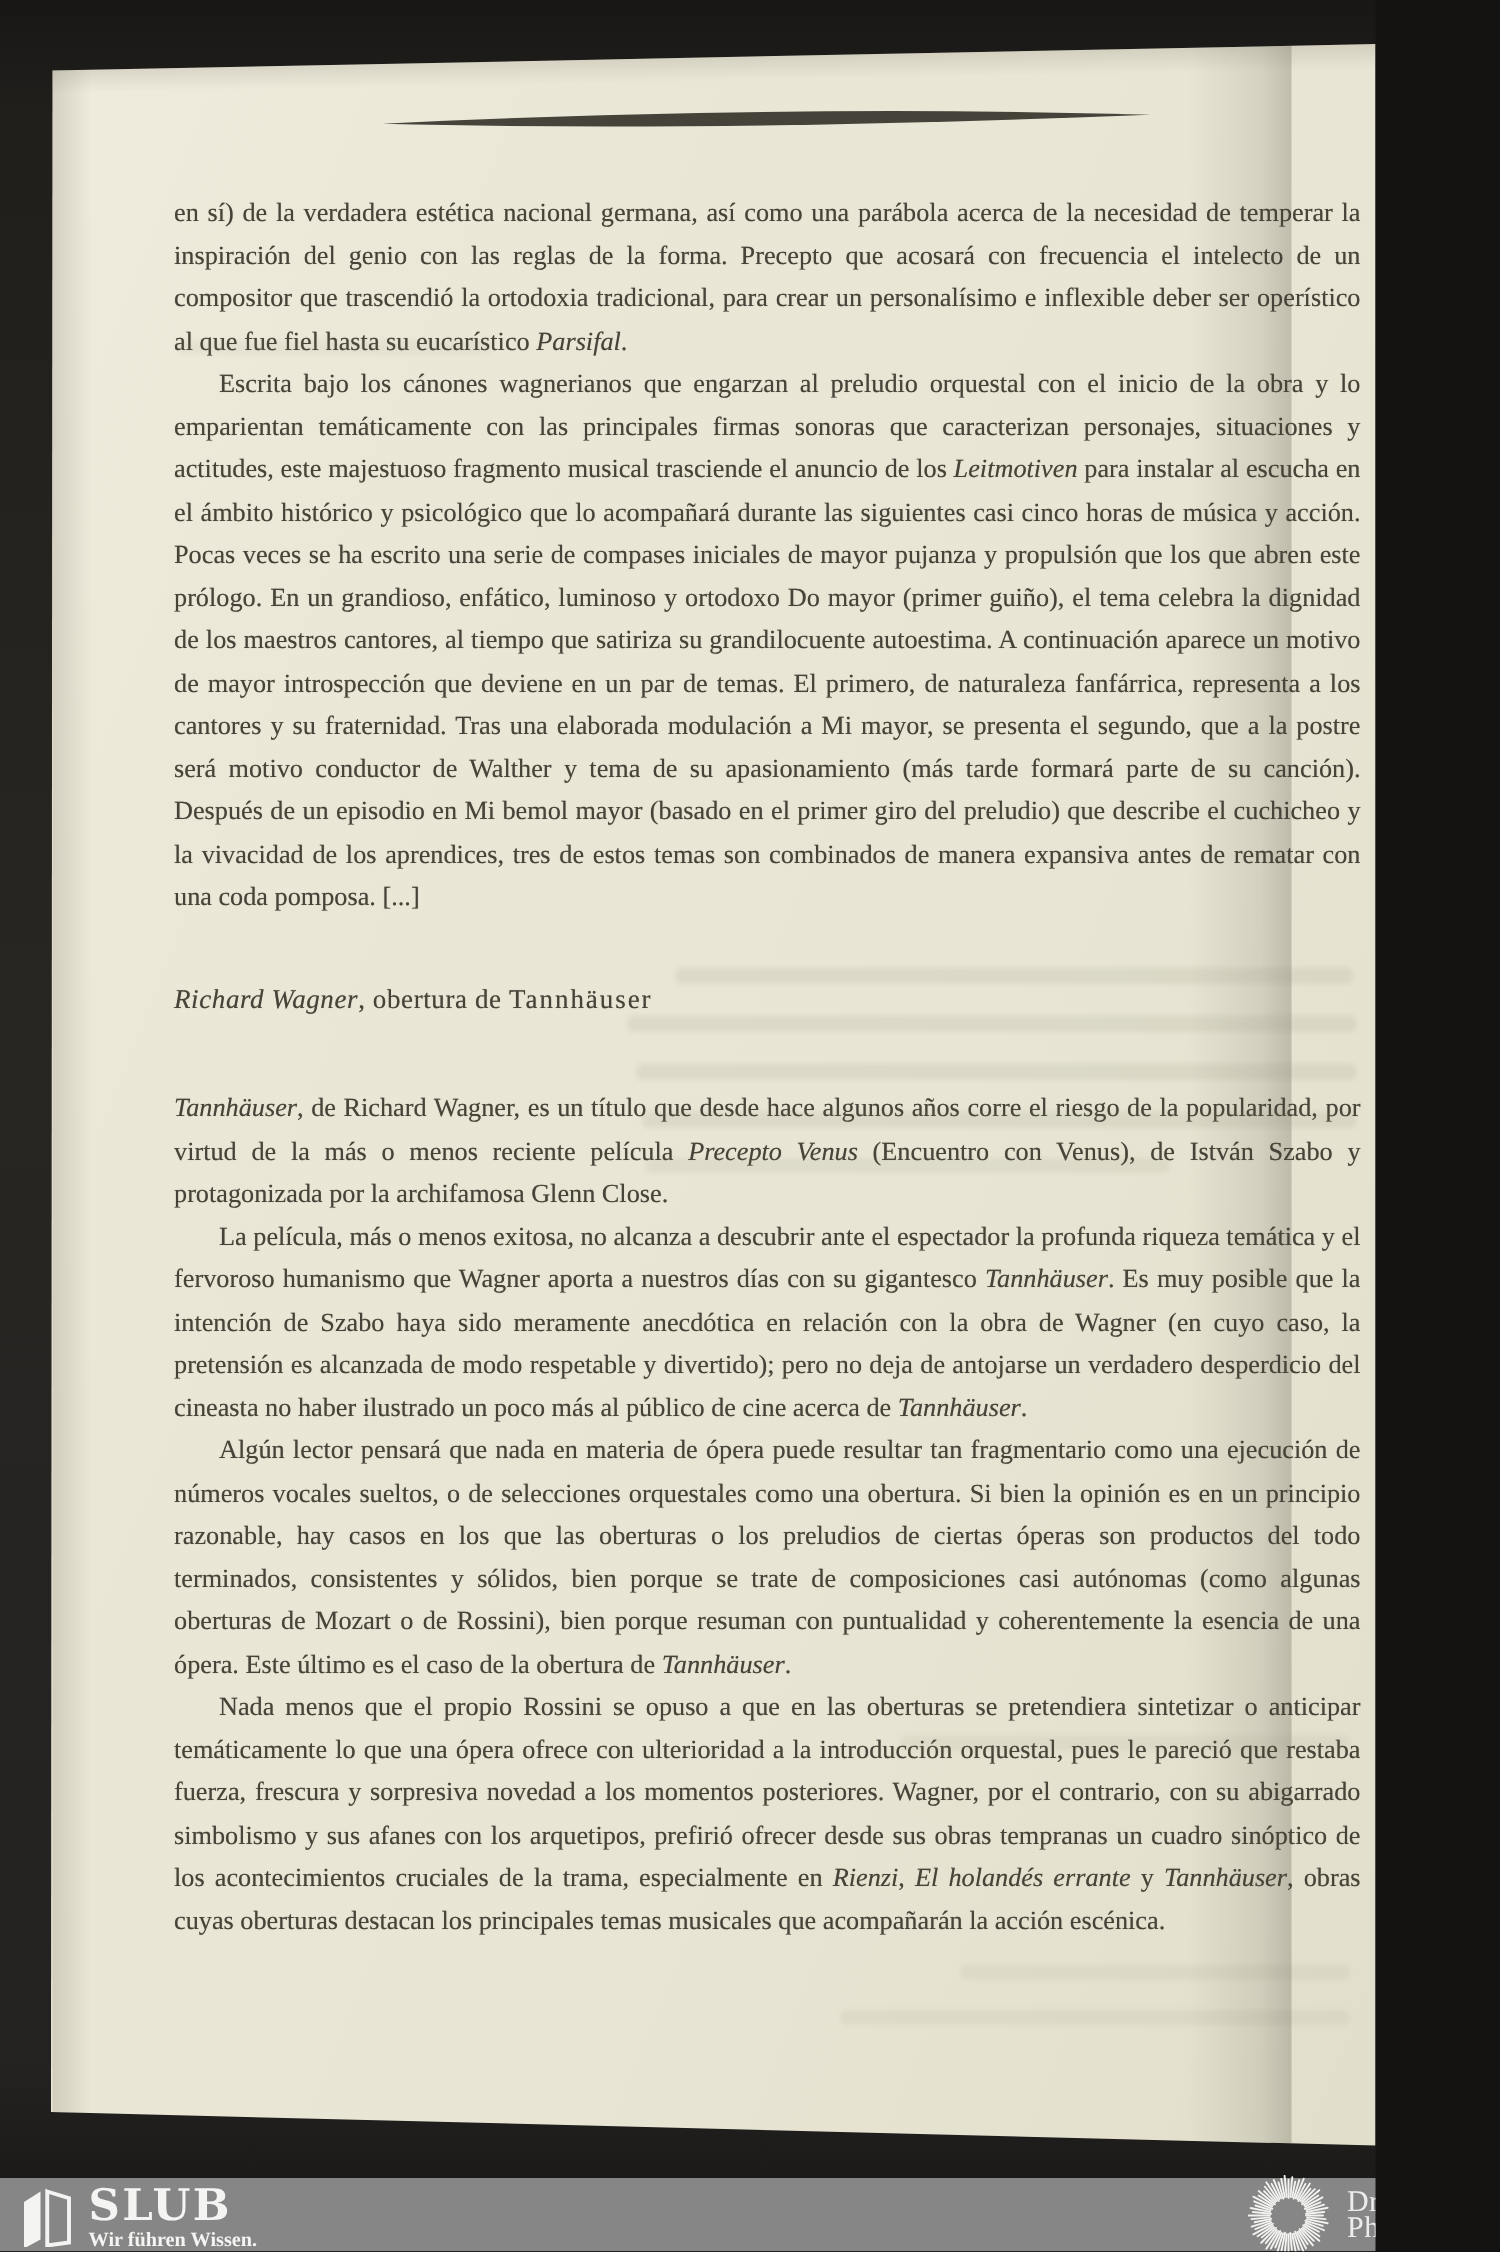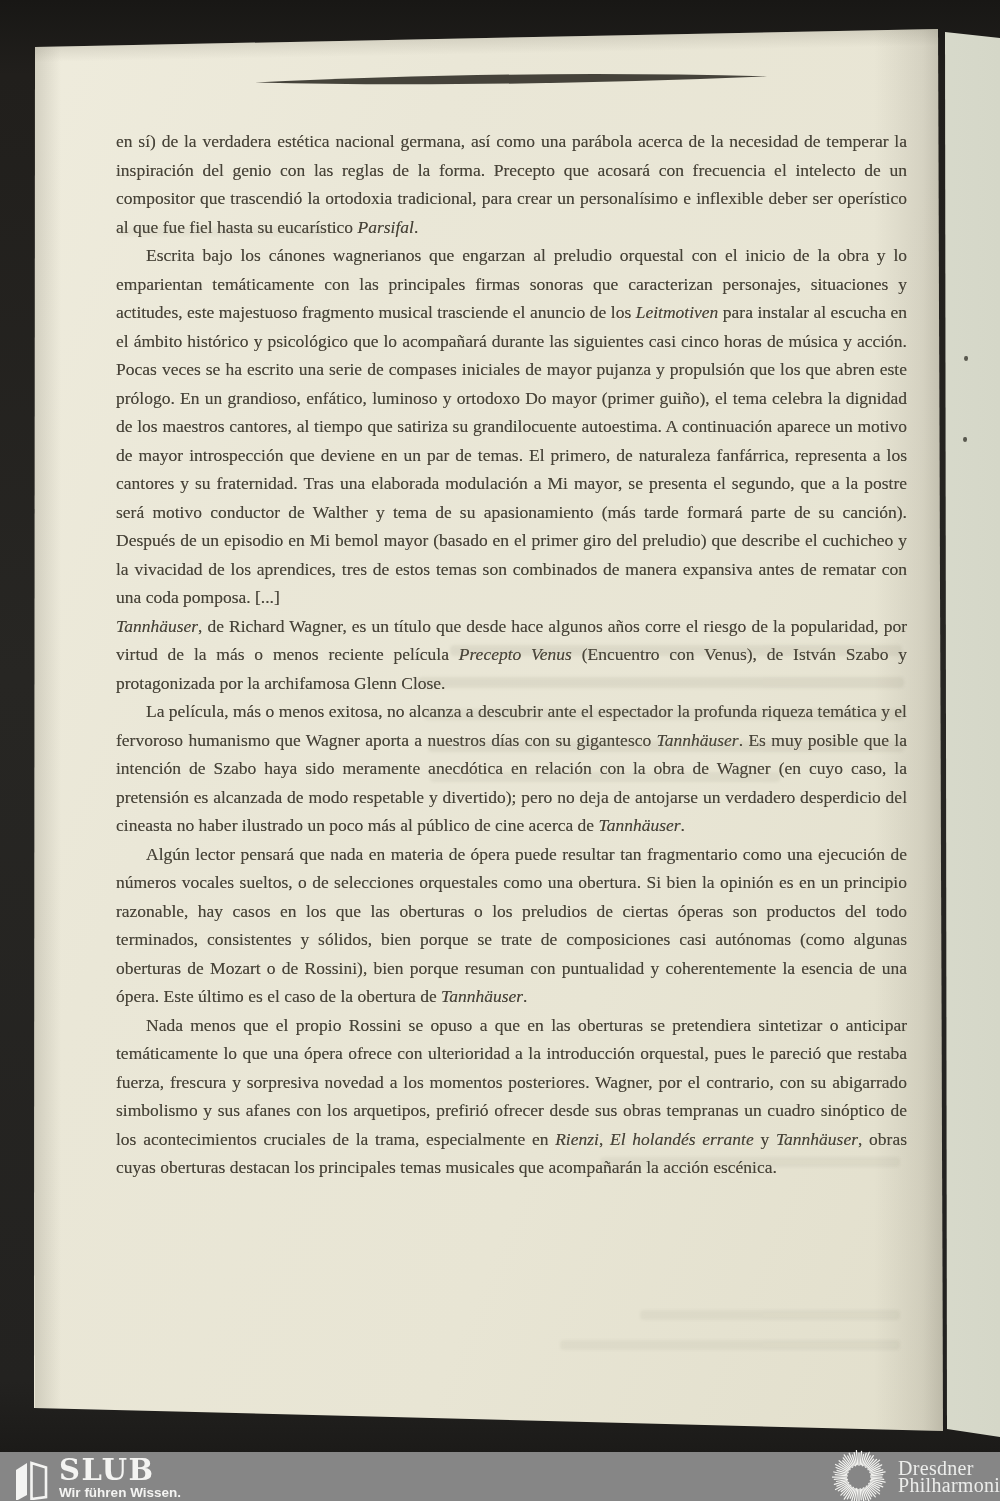--- a/index.html
+++ b/index.html
@@ -1,16 +1,16 @@
 <!DOCTYPE html>
 <html><head>
 <meta charset="utf-8">
 <style>
   html,body{margin:0;padding:0;background:#141311;}
-  .screen{position:relative;width:1000px;height:1501px;overflow:hidden;
+  .screen{position:relative;width:917px;height:1501px;overflow:hidden;
     background:linear-gradient(180deg,#181715 0%,#211f1c 5%,#272623 45%,#232220 92%,#161513 100%);
     font-family:"Liberation Serif",serif;}
 
   
   .page{position:absolute;inset:0;
     background:linear-gradient(112deg,#efecdd 0%,#eae7d7 30%,#e8e5d4 62%,#e1decb 100%);
     clip-path:polygon(35px 47px,938px 29px,943px 1431px,34px 1408px);}
   .topshade{position:absolute;left:20px;top:24px;width:940px;height:30px;
     transform:rotate(-1.05deg);
     background:linear-gradient(180deg,rgba(92,88,74,.28),rgba(92,88,74,0));}
@@ -34,25 +34,25 @@
   .text-block h2{margin:40px 0 44px 0;font-weight:normal;font-size:18px;letter-spacing:.4px;}
   .text-block em{font-style:italic;}
   .text-block .spaced{letter-spacing:1.3px;}
 
   
   .ghost{position:absolute;background:#7d7b66;opacity:.11;filter:blur(1.6px);border-radius:4px;}
   .speck{position:absolute;width:4px;height:5px;background:#3a382f;border-radius:50% 40% 55% 50%;opacity:.8;}
 
   
   .footer{position:absolute;left:0;top:1452px;width:1000px;height:49px;background:#868686;}
-  .slub{position:absolute;left:14px;top:3px;display:flex;align-items:flex-end;cursor:pointer;}
+  .slub{position:absolute;left:14px;top:3px;display:flex;align-items:flex-start;cursor:pointer;}
   .slub svg{display:block;margin-top:3px;}
   .slub-text{margin-left:11px;color:#f4f4f2;}
   .slub-name{font-family:"DejaVu Serif",serif;font-weight:bold;font-size:29px;line-height:30px;letter-spacing:1.5px;}
-  .slub-tagline{font-family:Liberation Sans, sans-serif;font-weight:bold;font-size:13.5px;line-height:15px;margin-top:0;}
+  .slub-tagline{font-family:Liberation Serif, serif;font-weight:bold;font-size:13.5px;line-height:15px;margin-top:0;}
   .phil{position:absolute;left:832px;top:0;height:49px;display:flex;align-items:center;cursor:pointer;}
   .phil svg{display:block;}
   .phil-text{margin-left:12px;color:#ecedeb;font-family:"Liberation Serif",serif;
     font-size:20px;line-height:17px;letter-spacing:.3px;}
 </style>
 </head>
 <body>
 
 <div class="screen">
 
@@ -61,20 +61,21 @@
     <div class="leftshade"></div>
     <div class="foldshade"></div>
 
     <svg class="ornament" viewBox="0 0 518 18" aria-hidden="true">
       <path d="M2,10 C 160,3 340,1 514,7 C 340,13 160,15 2,10 Z" fill="#36342c" opacity="0.92"></path>
     </svg>
 
     <div class="text-block">
       <p><span>en sí) de la verdadera estética nacional germana, así como una parábola acerca de la necesidad de temperar la inspiración del genio con las reglas de la forma. Precepto que acosará con frecuencia el intelecto de un compositor que trascendió la ortodoxia tradicional, para crear un personalísimo e inflexible deber ser operístico al que fue fiel hasta su eucarístico </span><em>Parsifal</em><span>.</span></p>
       <p class="indent"><span>Escrita bajo los cánones wagnerianos que engarzan al preludio orquestal con el inicio de la obra y lo emparientan temáticamente con las principales firmas sonoras que caracterizan personajes, situaciones y actitudes, este majestuoso fragmento musical trasciende el anuncio de los </span><em>Leitmotiven</em><span> para instalar al escucha en el ámbito histórico y psicológico que lo acompañará durante las siguientes casi cinco horas de música y acción. Pocas veces se ha escrito una serie de compases iniciales de mayor pujanza y propulsión que los que abren este prólogo. En un grandioso, enfático, luminoso y ortodoxo Do mayor (primer guiño), el tema celebra la dignidad de los maestros cantores, al tiempo que satiriza su grandilocuente autoestima. A continuación aparece un motivo de mayor introspección que deviene en un par de temas. El primero, de naturaleza fanfárrica, representa a los cantores y su fraternidad. Tras una elaborada modulación a Mi mayor, se presenta el segundo, que a la postre será motivo conductor de Walther y tema de su apasionamiento (más tarde formará parte de su canción). Después de un episodio en Mi bemol mayor (basado en el primer giro del preludio) que describe el cuchicheo y la vivacidad de los aprendices, tres de estos temas son combinados de manera expansiva antes de rematar con una coda pomposa. [...]</span></p>
+      <h2><em>Richard Wagner</em><span>, obertura de </span><span class="spaced">Tannhäuser</span></h2>
       <p><em>Tannhäuser</em><span>, de Richard Wagner, es un título que desde hace algunos años corre el riesgo de la popularidad, por virtud de la más o menos reciente película </span><em>Precepto Venus</em><span> (Encuentro con Venus), de István Szabo y protagonizada por la archifamosa Glenn Close.</span></p>
       <p class="indent"><span>La película, más o menos exitosa, no alcanza a descubrir ante el espectador la profunda riqueza temática y el fervoroso humanismo que Wagner aporta a nuestros días con su gigantesco </span><em>Tannhäuser</em><span>. Es muy posible que la intención de Szabo haya sido meramente anecdótica en relación con la obra de Wagner (en cuyo caso, la pretensión es alcanzada de modo respetable y divertido); pero no deja de antojarse un verdadero desperdicio del cineasta no haber ilustrado un poco más al público de cine acerca de </span><em>Tannhäuser</em><span>.</span></p>
       <p class="indent"><span>Algún lector pensará que nada en materia de ópera puede resultar tan fragmentario como una ejecución de números vocales sueltos, o de selecciones orquestales como una obertura. Si bien la opinión es en un principio razonable, hay casos en los que las oberturas o los preludios de ciertas óperas son productos del todo terminados, consistentes y sólidos, bien porque se trate de composiciones casi autónomas (como algunas oberturas de Mozart o de Rossini), bien porque resuman con puntualidad y coherentemente la esencia de una ópera. Este último es el caso de la obertura de </span><em>Tannhäuser</em><span>.</span></p>
       <p class="indent"><span>Nada menos que el propio Rossini se opuso a que en las oberturas se pretendiera sintetizar o anticipar temáticamente lo que una ópera ofrece con ulterioridad a la introducción orquestal, pues le pareció que restaba fuerza, frescura y sorpresiva novedad a los momentos posteriores. Wagner, por el contrario, con su abigarrado simbolismo y sus afanes con los arquetipos, prefirió ofrecer desde sus obras tempranas un cuadro sinóptico de los acontecimientos cruciales de la trama, especialmente en </span><em>Rienzi</em><span>, </span><em>El holandés errante</em><span> y </span><em>Tannhäuser</em><span>, obras cuyas oberturas destacan los principales temas musicales que acompañarán la acción escénica.</span></p>
     </div>
 
     <div class="ghost" style="left:118px;top:227px;width:210px;height:9px;opacity:.07"></div>
     <div class="ghost" style="left:450px;top:645px;width:452px;height:11px"></div>
     <div class="ghost" style="left:418px;top:677px;width:486px;height:11px"></div>
     <div class="ghost" style="left:424px;top:709px;width:480px;height:11px"></div>

